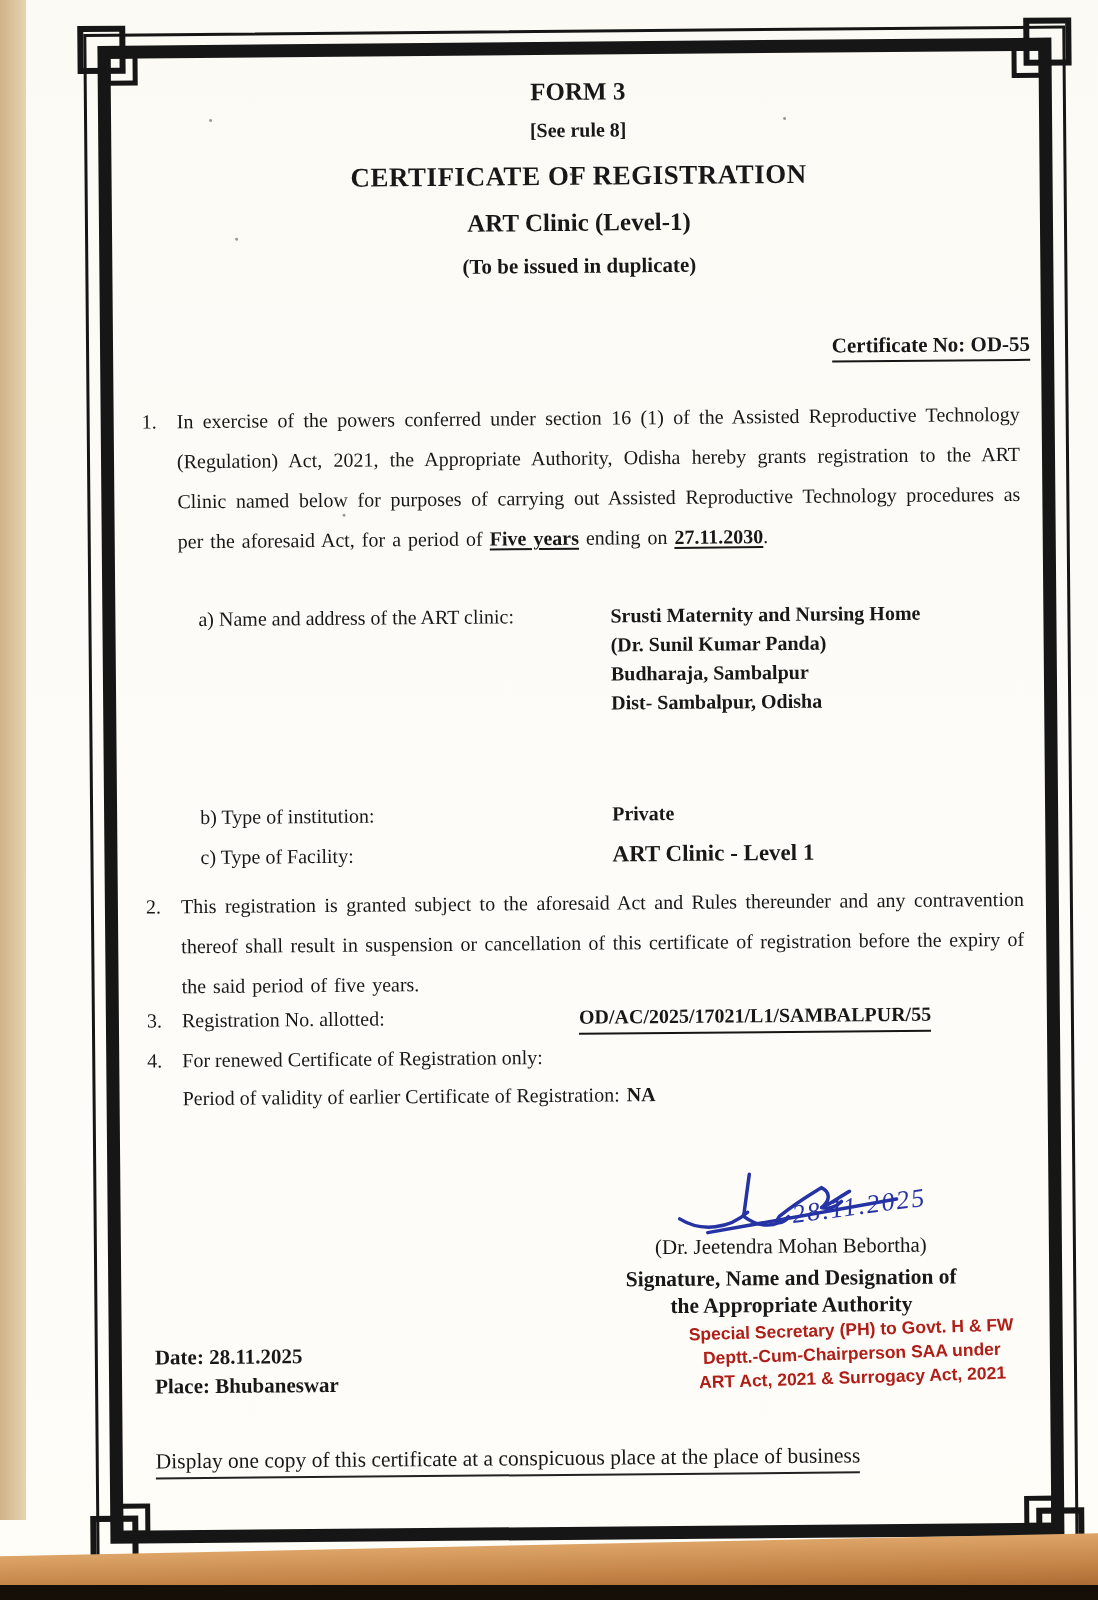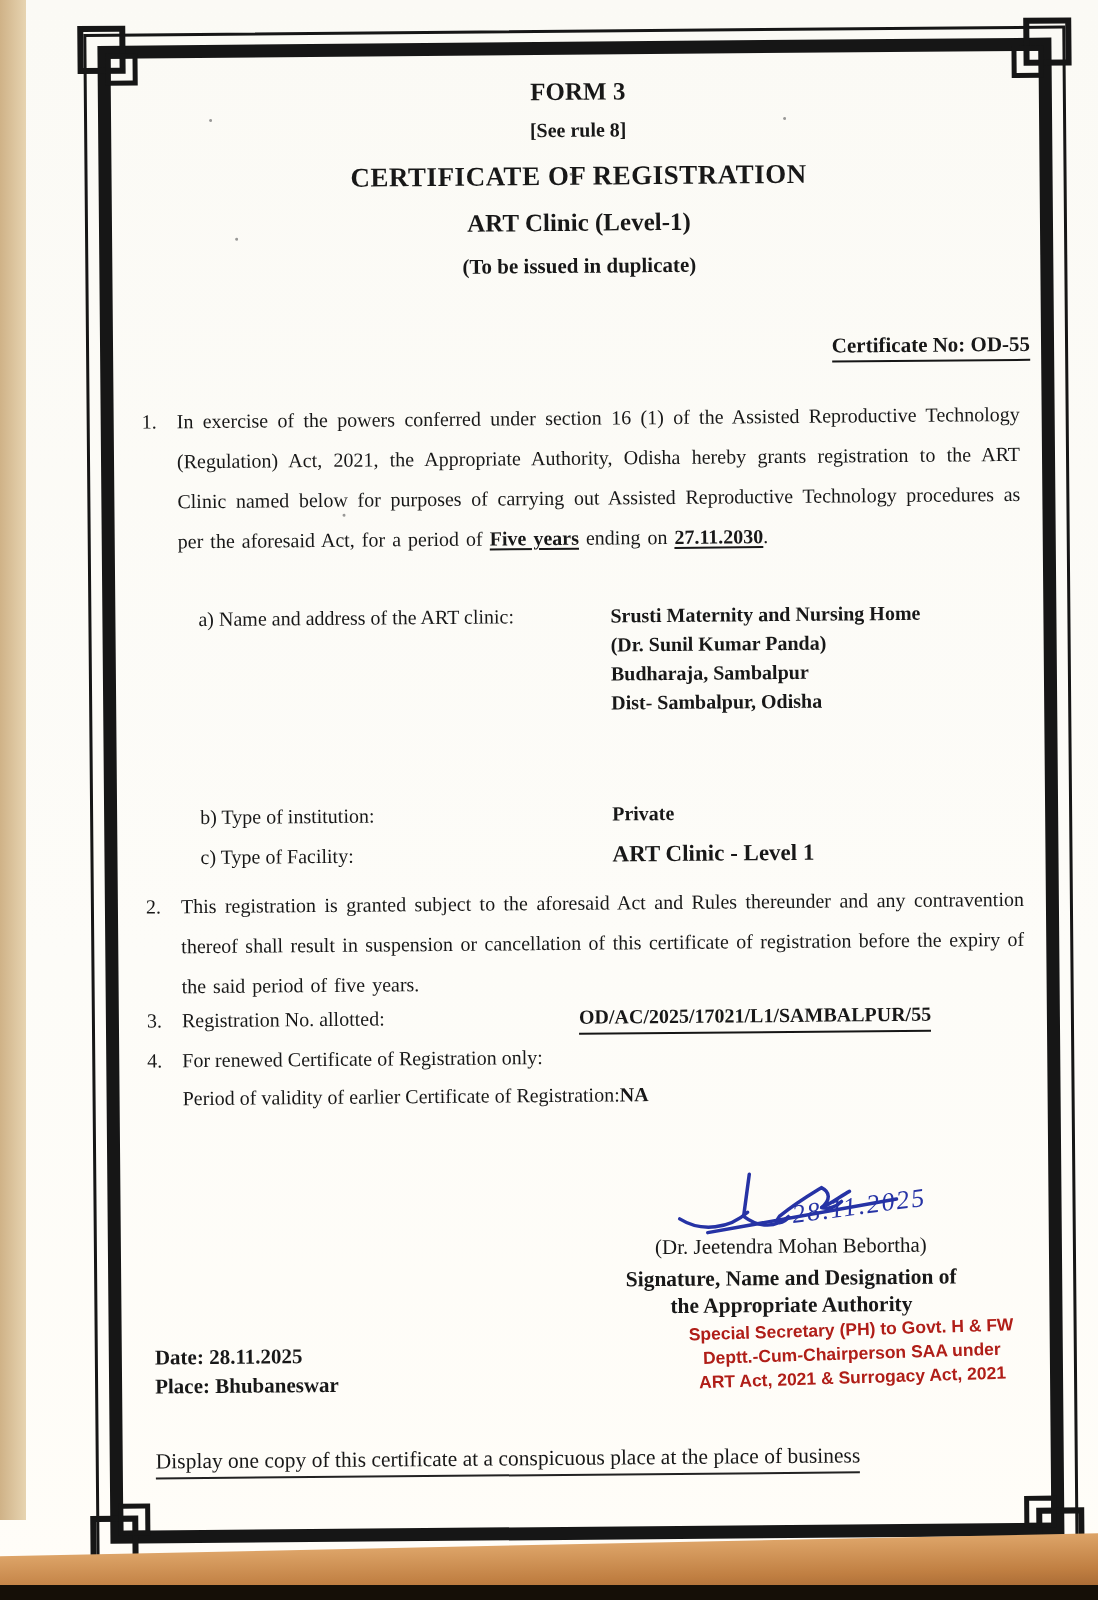--- a/index.html
+++ b/index.html
@@ -56,21 +56,21 @@
   .subrow .val{flex:1;font-weight:bold;}
   .sa{top:602px;} .sb{top:800px;} .sc{top:840px;}
   .sc .val{font-size:23px;line-height:30px;}
 
   .itemrow{left:145px;width:878px;display:flex;font-size:20px;line-height:30px;}
   .itemrow .num{flex:0 0 35px;}
   .itemrow .lbl{flex:0 0 397px;}
   .itemrow .val{font-weight:bold;border-bottom:2px solid #161616;padding-bottom:1px;}
   .i3{top:1002px;} .i4{top:1042px;}
   .validity{top:1084px;left:180px;font-size:20px;}
-  .validity .nv{font-weight:bold;}
+  .validity .nv{font-weight:bold;margin-left:7px;}
 
   .sig-svg{top:1168px;left:668px;width:300px;height:80px;}
   .sig-date{top:1194px;left:788px;font-size:26px;font-style:italic;letter-spacing:2px;
     color:#2633a5;transform:rotate(-7deg);white-space:nowrap;}
   .sig-block{top:1236px;left:552px;width:470px;text-align:center;}
   .sig-name{font-size:21px;margin-bottom:6px;}
   .sig-cap{font-size:21.5px;font-weight:bold;line-height:27px;}
   .stamp{top:1320px;left:642px;width:410px;text-align:center;
     font-family:"Liberation Sans","DejaVu Sans",sans-serif;
     font-size:17.5px;font-weight:bold;line-height:24px;

